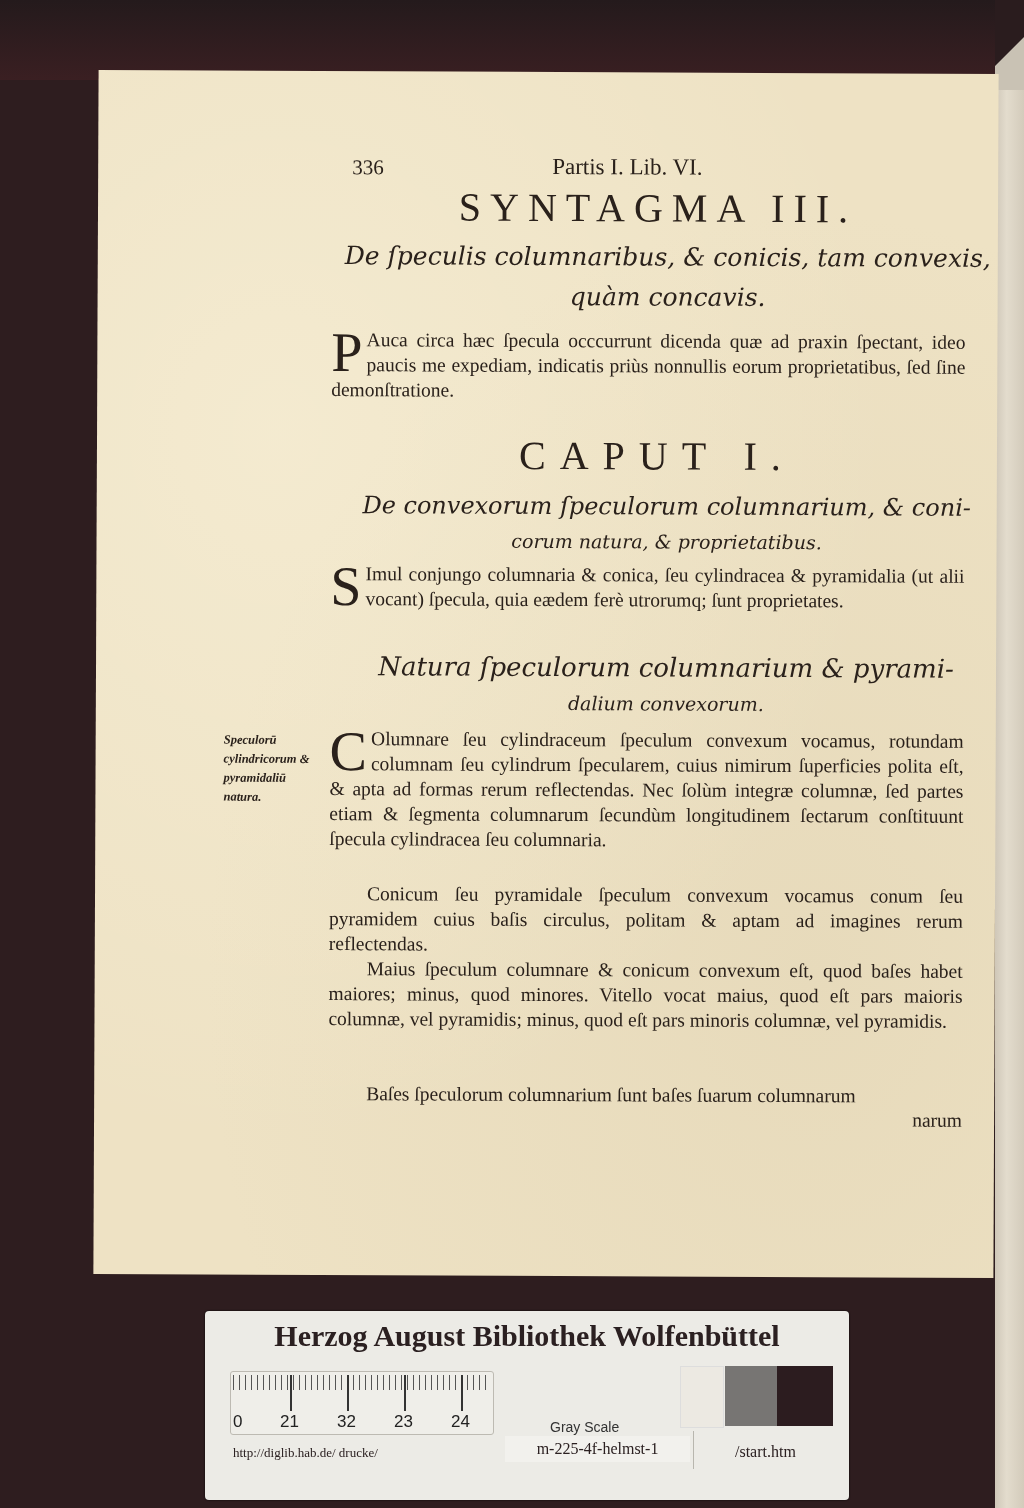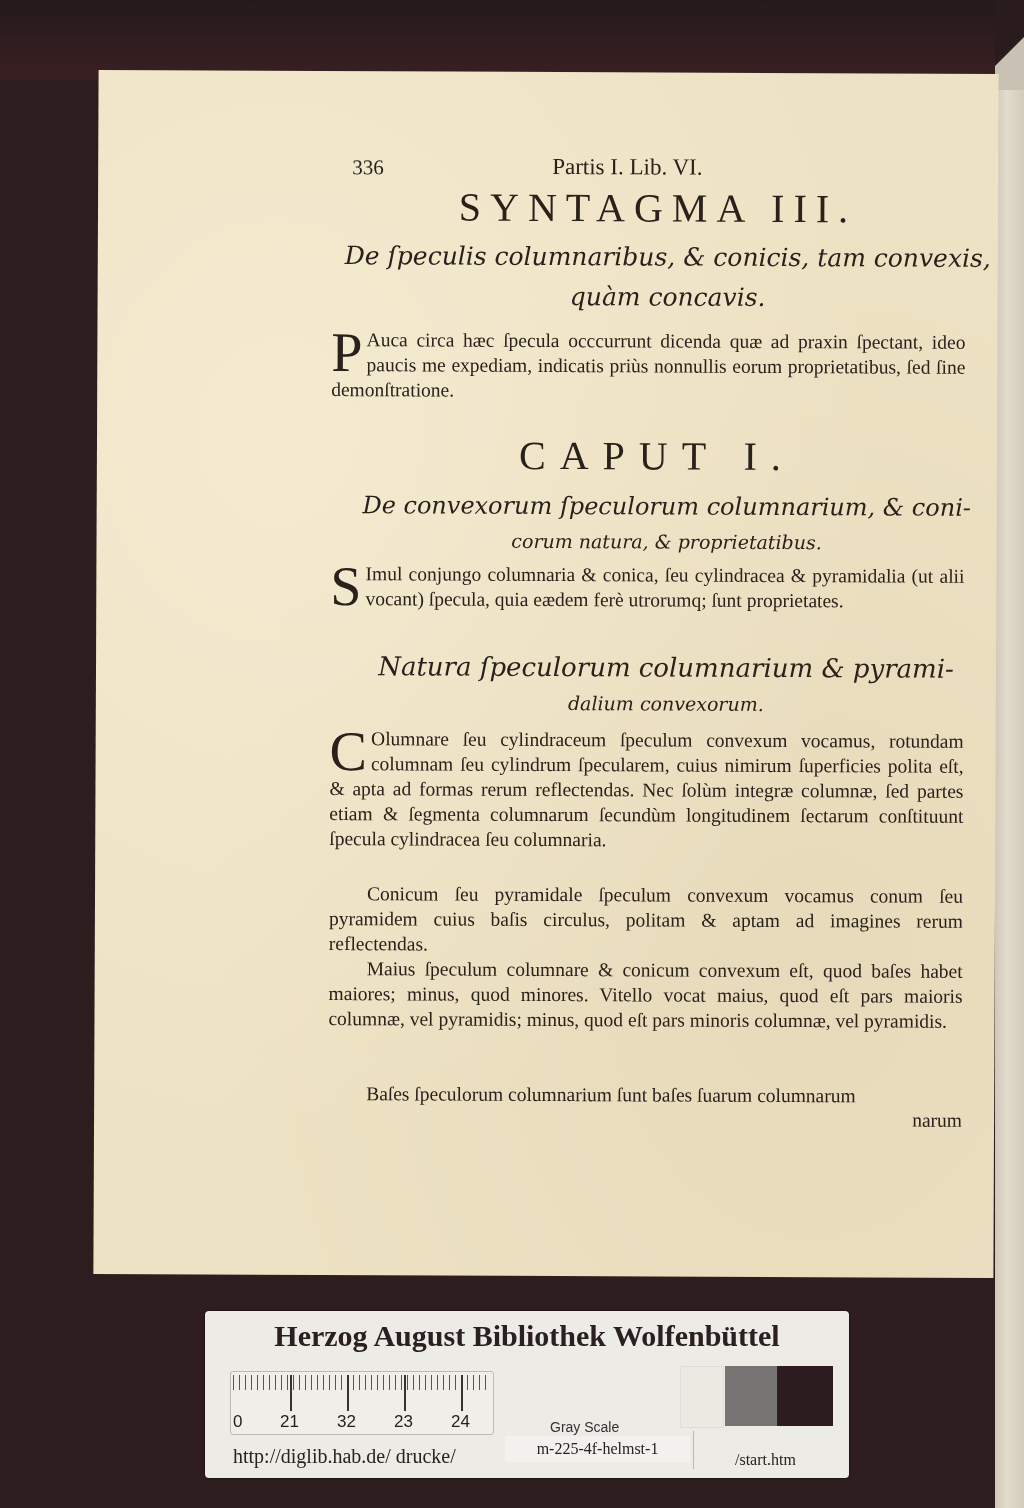--- a/index.html
+++ b/index.html
@@ -36,42 +36,42 @@
   .dropcap { float:left; font-size:56px; line-height:46px; margin:2px 4px 0 0; }
   .caput { top:360px; left:230px; width:660px; text-align:center; font-size:40px; letter-spacing:14px; }
   .heading2a { top:420px; left:230px; width:680px; text-align:center; font-size:24px; font-style:italic; }
   .heading2b { top:458px; left:230px; width:680px; text-align:center; font-size:19px; font-style:italic; }
   .sect3a { top:580px; left:230px; width:680px; text-align:center; font-size:26px; font-style:italic; }
   .sect3b { top:620px; left:230px; width:680px; text-align:center; font-size:19px; font-style:italic; }
   .margin-note { top:660px; left:128px; width:90px; font-size:12.5px; line-height:19px; font-style:italic; font-weight:bold; }
   .indent { text-indent:38px; }
   .catch { left:234px; width:634px; text-align:right; font-size:19.5px; }
   .card {
-    position:absolute; left:205px; top:1311px; width:644px; height:167px;
+    position:absolute; left:205px; top:1311px; width:644px; height:189px;
     background:#ecebe6; border-radius:4px; box-shadow:0 0 2px #000;
     font-family:"Liberation Serif", serif; color:#2b2021;
   }
   .card .lib-title { position:absolute; left:0; top:8px; width:644px; text-align:center;
     font-size:30px; font-weight:bold; }
   .ruler { position:absolute; left:25px; top:60px; width:262px; height:62px;
     border:1px solid #bdbab2; border-radius:3px; background:#efeee9; }
   .ruler .ticks { position:absolute; left:2px; top:3px; width:256px; height:28px;
     background:repeating-linear-gradient(90deg,#555 0 1px,transparent 1px 6px);
     -webkit-mask:linear-gradient(#000 55%,transparent 55%);
     mask:linear-gradient(#000 55%,transparent 55%); }
   .ruler .major { position:absolute; top:3px; width:1.5px; height:36px; background:#333; }
   .ruler .lbl { position:absolute; top:40px; font-family:"Liberation Sans",sans-serif; font-size:17px; color:#222; }
   .kodak { position:absolute; left:305px; top:52px; font-family:"Liberation Sans",sans-serif;
     font-weight:bold; font-size:50px; letter-spacing:-1px; color:#3a1f22; }
   .grayscale { position:absolute; left:345px; top:108px; font-family:"Liberation Sans",sans-serif; font-size:14px; color:#333; }
   .patch { position:absolute; top:55px; height:60px; }
   .sig { position:absolute; left:300px; top:125px; width:185px; height:26px; background:#f2f1ed;
     font-size:16px; text-align:center; line-height:26px; }
-  .url { position:absolute; left:28px; top:134px; font-size:20px; }
-  .start { position:absolute; left:530px; top:132px; font-size:16px;margin-top:8px; }
+  .url { position:absolute; left:28px; top:134px; font-size:13px; }
+  .start { position:absolute; left:530px; top:132px; font-size:16px; }
   .divider { position:absolute; left:488px; top:120px; width:1px; height:38px; background:#b8b6ae; }
 </style>
 </head>
 <body>
 
 <div class="bg-top"></div>
 <div class="right-strip">
     <div class="notch"></div>
   </div>
 
@@ -95,20 +95,21 @@
   <div class="pos heading2b it">corum natura, &amp; proprietatibus.</div>
 
   <div class="pos para" style="top:490px;">
     <span class="dropcap">S</span>
     <span>Imul conjungo columnaria &amp; conica, ſeu cylindracea &amp; pyramidalia (ut alii vocant) ſpecula, quia eædem ferè utrorumq; ſunt proprietates.</span>
   </div>
 
   <div class="pos sect3a it">Natura ſpeculorum columnarium &amp; pyrami-</div>
   <div class="pos sect3b it">dalium convexorum.</div>
 
+  <div class="pos margin-note">Speculorū cylindricorum &amp; pyramidaliū natura.</div>
 
   <div class="pos para" style="top:655px;">
     <span class="dropcap">C</span>
     <span>Olumnare ſeu cylindraceum ſpeculum convexum vocamus, rotundam columnam ſeu cylindrum ſpecularem, cuius nimirum ſuperficies polita eſt, &amp; apta ad formas rerum reflectendas. Nec ſolùm integræ columnæ, ſed partes etiam &amp; ſegmenta columnarum ſecundùm longitudinem ſectarum conſtituunt ſpecula cylindracea ſeu columnaria.</span>
   </div>
   <div class="pos para indent" style="top:810px;">Conicum ſeu pyramidale ſpeculum convexum vocamus conum ſeu pyramidem cuius baſis circulus, politam &amp; aptam ad imagines rerum reflectendas.</div>
   <div class="pos para indent" style="top:885px;">Maius ſpeculum columnare &amp; conicum convexum eſt, quod baſes habet maiores; minus, quod minores. Vitello vocat maius, quod eſt pars maioris columnæ, vel pyramidis; minus, quod eſt pars minoris columnæ, vel pyramidis.</div>
   <div class="pos para indent" style="top:1010px;">Baſes ſpeculorum columnarium ſunt baſes ſuarum columnarum</div>
   <div class="pos catch" style="top:1036px;">narum</div>
 </div>

